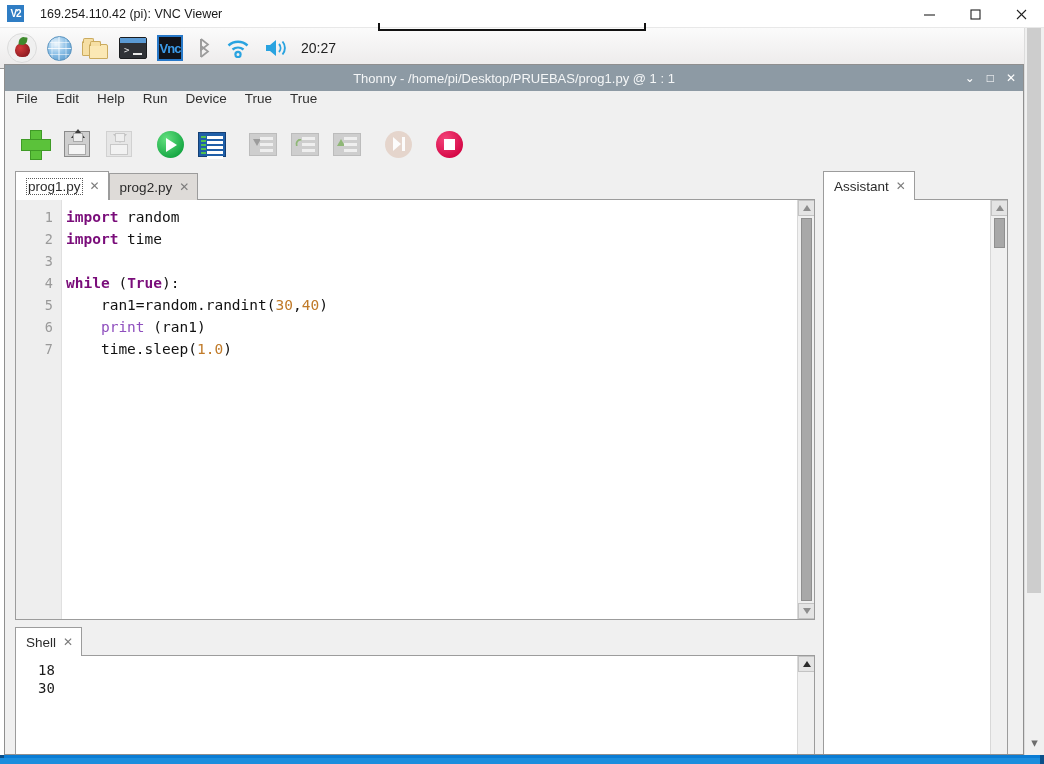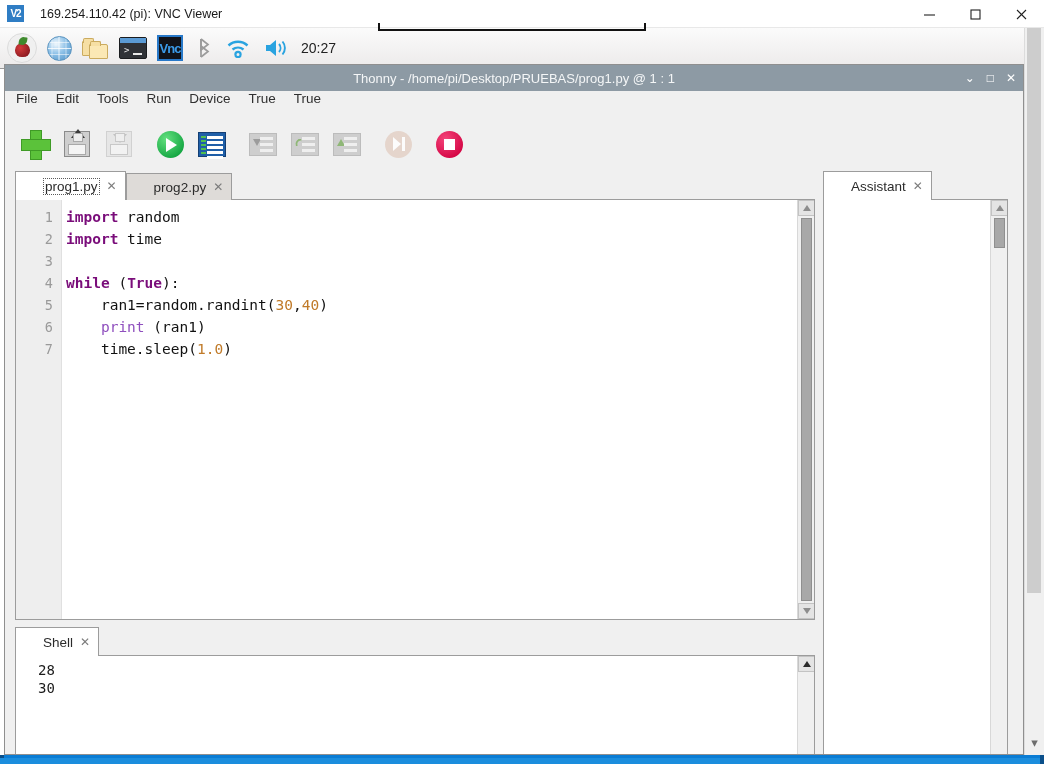--- a/index.html
+++ b/index.html
@@ -359,21 +359,21 @@
   .editor-panel {
     position: absolute; left: 10px; top: 0; width: 800px; height: 450px;
   }
   .tabrow { height: 30px; display: flex; align-items: flex-end; position: relative; }
   .tabrow::after {
     content: ""; position: absolute; left: 0; right: 0; bottom: 0;
     height: 1px; background: #9c9c9c;
   }
   .tab {
     height: 27px; display: flex; align-items: center;
-    padding: 0 8px 0 27px;
+    padding: 0 8px 0 10px;
     border: 1px solid #9c9c9c; border-bottom: none;
     font-size: 13.5px; color: #2b2b2b;
     background: #dedbd8;
     position: relative; z-index: 1;
   }
   .tab.active {
     background: #ffffff; height: 29px; z-index: 2;
   }
   .tab .focus-ring {
     border: 1px dotted #5a5a5a; padding: 0 1px;
@@ -578,21 +578,21 @@
       <div class="th-btns">
         <span class="th-btn">⌄</span>
         <span class="th-btn">□</span>
         <span class="th-btn">✕</span>
       </div>
     </div>
 
     <div class="th-menubar">
       <div class="th-menu">File</div>
       <div class="th-menu">Edit</div>
-      <div class="th-menu">Tools</div>
+      <div class="th-menu">Help</div>
       <div class="th-menu">Run</div>
       <div class="th-menu">Device</div>
       <div class="th-menu">True</div>
       <div class="th-menu">True</div>
     </div>
 
     <div class="th-toolbar">
       <div class="tb-btn">
           <div class="ico-plus"></div>
         </div>
@@ -696,21 +696,21 @@
 
       <div class="shell-panel">
         <div class="tabrow">
           <div class="tab active">
             <span class="tab-label">Shell</span>
             <span class="x">✕</span>
           </div>
         </div>
         <div class="shell-frame">
           <div class="shell-out" id="shellout">
-              <div>28</div>
+              <div>18</div>
               <div>30</div>
             </div>
 
           <div class="vsb">
             <div class="arrow-up">
                 <span class="tri-u" style="border-bottom-color:#2a2a2a"></span>
               </div>
 
           </div>
         </div>

